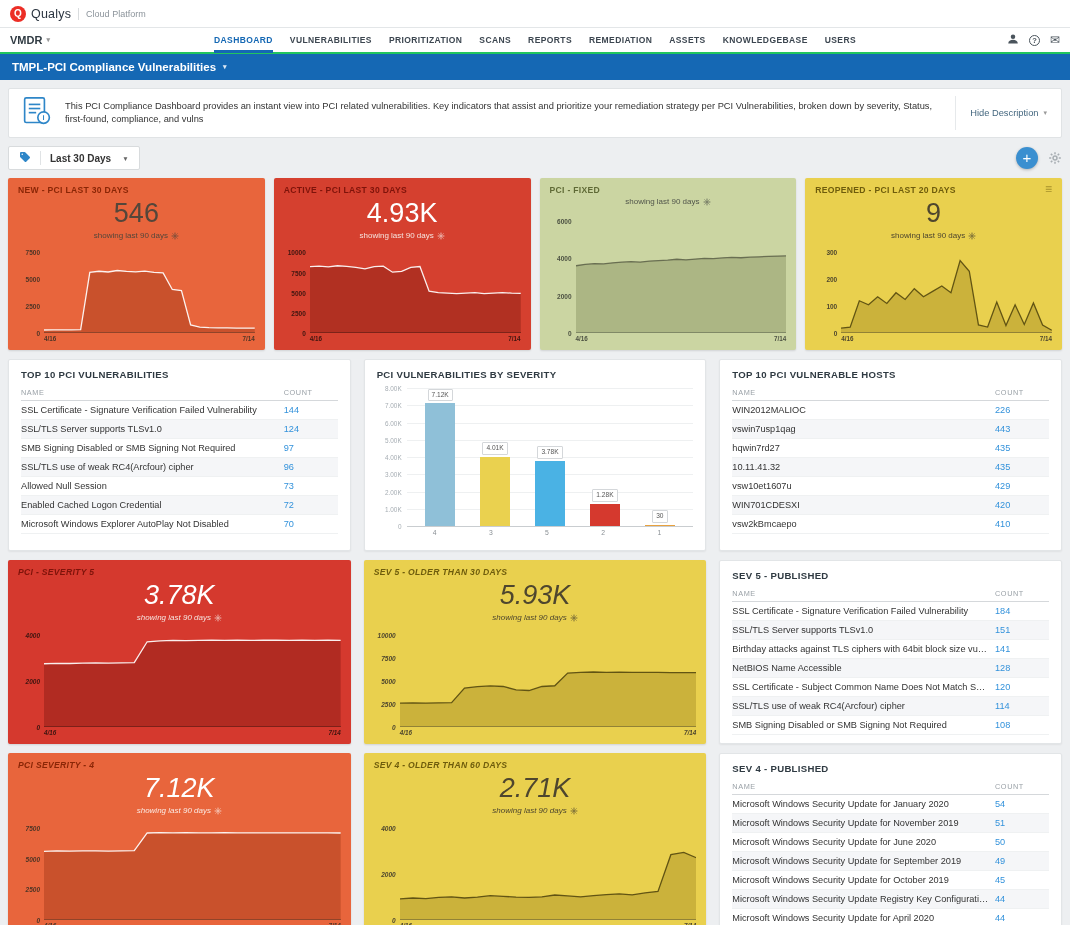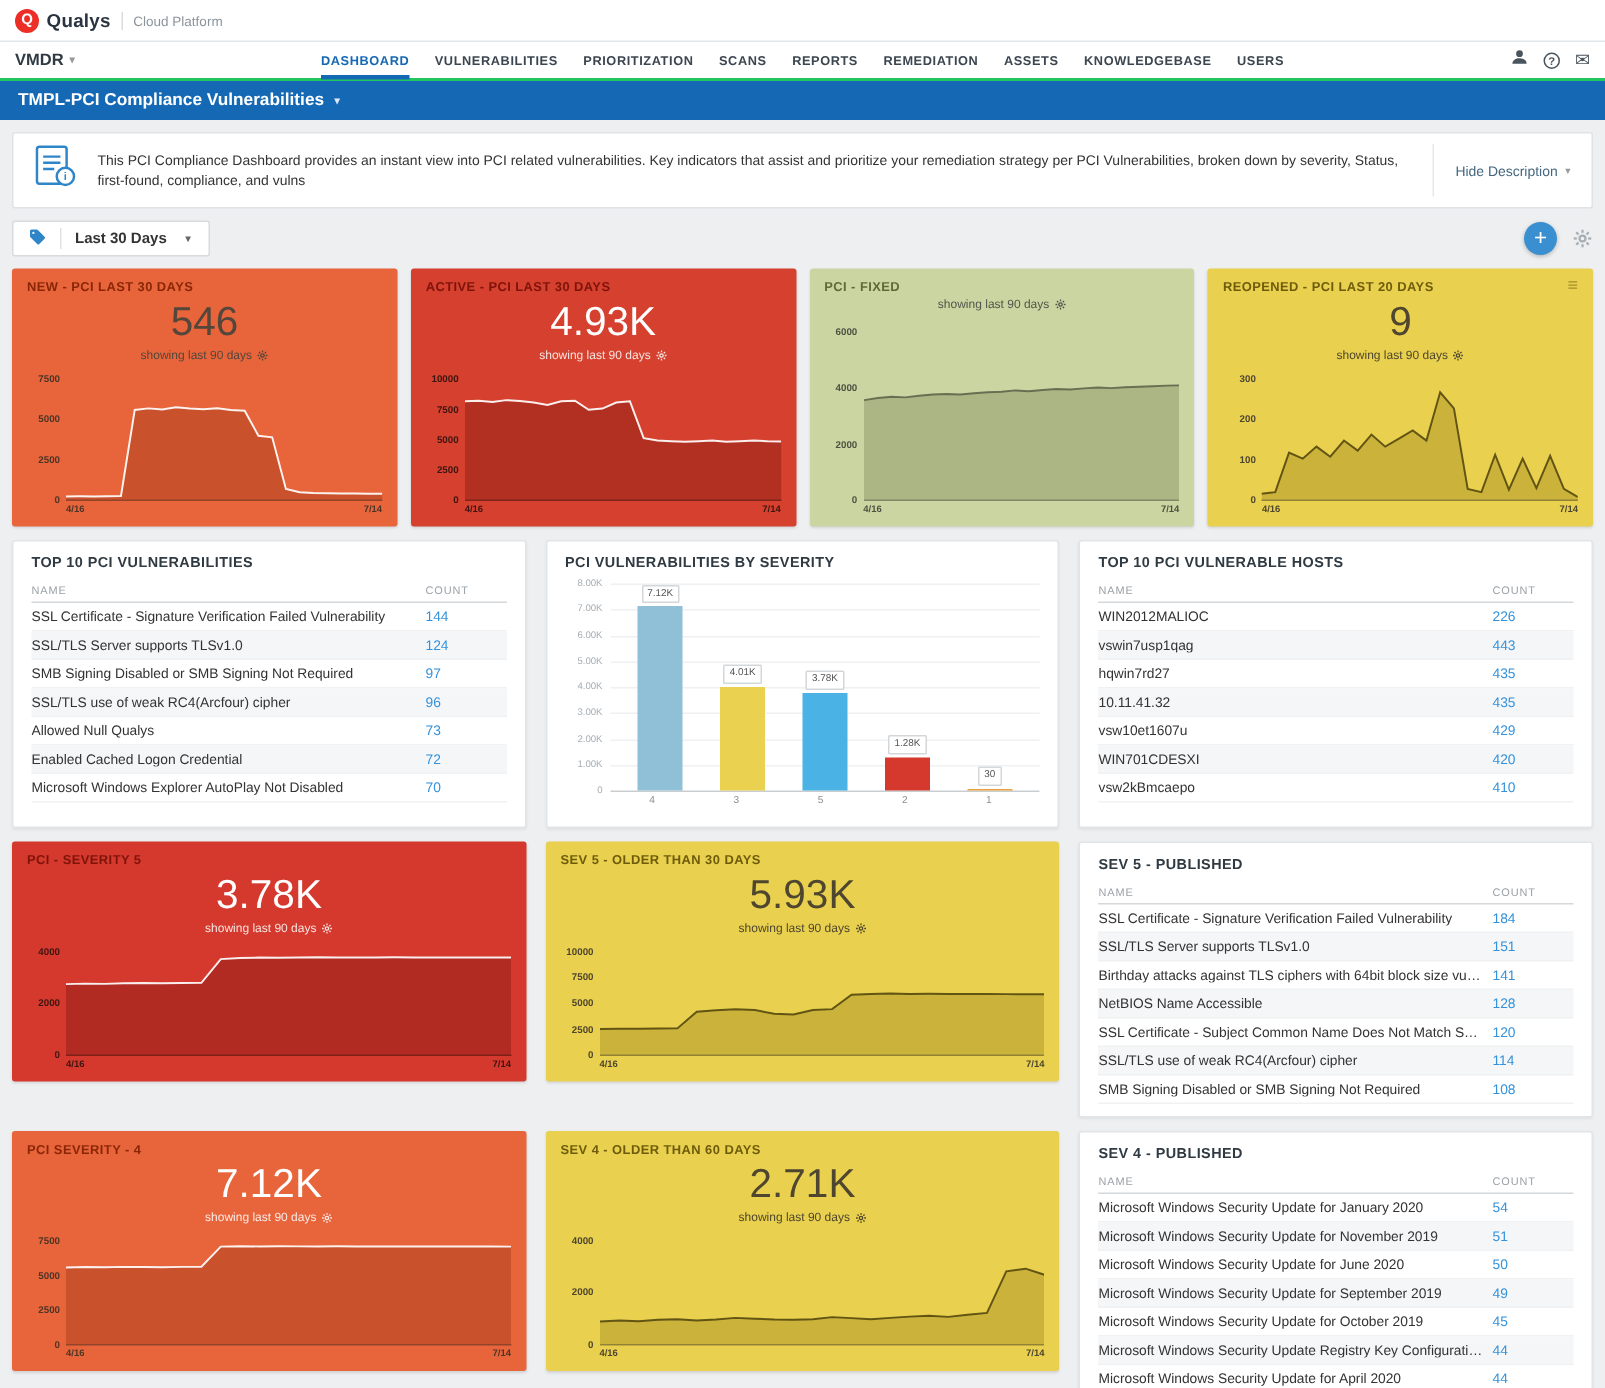--- a/index.html
+++ b/index.html
@@ -7,21 +7,21 @@
     margin: 0;
     width: 1070px;
     background: #EDEFF1;
     font-family: "Liberation Sans", sans-serif;
     color: #333;
   }
   
   .topbar { height: 28px; background: #fff; display: flex; align-items: center; padding: 0 10px; border-bottom: 1px solid #E3E6E8; }
   .brand { display: flex; align-items: center; cursor: pointer; }
   .logo-circle { width: 16px; height: 16px; border-radius: 50%; background: #EC2E26; color: #fff; font-size: 10px; font-weight: bold; display: inline-flex; align-items: center; justify-content: center; margin-right: 5px; }
-  .brand-name { font-size: 12.5px; font-weight: bold; color: #2A3440; letter-spacing: .2px; }
+  .brand-name { font-size: 12.5px; font-weight: normal; color: #2A3440; letter-spacing: .2px; }
   .brand-sep { width: 1px; height: 12px; background: #D9DCDE; margin: 0 7px; }
   .brand-sub { font-size: 9px; color: #8C949B; }
 
   .navbar { height: 26px; background: #fff; display: flex; align-items: center; justify-content: space-between; padding: 0 10px; border-bottom: 2px solid #22c55e; }
   .app-select { display: flex; align-items: center; gap: 4px; font-size: 11px; font-weight: bold; color: #2F3A42; cursor: pointer; min-width: 120px; }
   .caret { font-size: 7px; color: #999; }
   .nav-items { display: flex; gap: 17px; align-items: center; }
   .nav-item { font-size: 8.5px; font-weight: bold; color: #3C4650; letter-spacing: .4px; padding: 8px 0 5px; border-bottom: 3px solid transparent; cursor: pointer; text-decoration: none; }
   .nav-item.active { color: #1568B4; border-bottom-color: #1568B4; }
   .nav-icons { display: flex; align-items: center; gap: 10px; color: #4A545C; min-width: 120px; justify-content: flex-end; }
@@ -46,21 +46,21 @@
   .add-btn { width: 22px; height: 22px; border-radius: 50%; background: #3A8FD0; border: none; color: #fff; font-size: 15px; line-height: 1; display: flex; align-items: center; justify-content: center; box-shadow: 0 1px 3px rgba(0,0,0,.25); cursor: pointer; padding: 0 0 2px; }
   .gear-lg { color: #A8AEB3; display: inline-flex; }
 
   
   .grid { display: grid; margin: 0 8px 9px; gap: 9px; }
   .grid.r1 { grid-template-columns: repeat(4, 1fr); }
   .grid.r3 { grid-template-columns: 1fr 1fr 1fr; gap: 13px; }
 
   
   .stat-card { border-radius: 2px; padding: 7px 10px 8px; display: flex; flex-direction: column; height: 172px; cursor: pointer; box-shadow: 0 1px 2px rgba(0,0,0,.12); overflow: hidden; }
-  .grid.r3 .stat-card { height: 160px; }
+  .grid.r3 .stat-card { height: 184px; font-style: italic; }
   .stat-head { display: flex; justify-content: space-between; align-items: flex-start; }
   .stat-title { font-size: 8.6px; font-weight: bold; letter-spacing: .3px; }
   .stat-menu { font-size: 12px; opacity: .55; line-height: .8; cursor: pointer; }
   .stat-value { text-align: center; font-size: 27px; margin-top: 3px; font-weight: 400; }
   .stat-sub { text-align: center; font-size: 8px; margin-top: 2px; display: flex; justify-content: center; align-items: center; gap: 3px; }
   .stat-gear { display: inline-flex; cursor: pointer; }
   .spark { flex: 1; display: flex; flex-direction: column; margin-top: 6px; min-height: 0; }
   .spark-inner { flex: 1; display: flex; min-height: 0; }
   .spark-y { width: 26px; position: relative; font-size: 6.5px; font-weight: bold; }
   .sy { position: absolute; right: 4px; transform: translateY(-50%); }
@@ -379,21 +379,21 @@
         </div>
         <div class="trow">
           <span class="tname">SMB Signing Disabled or SMB Signing Not Required</span>
           <span class="tcount">97</span>
         </div>
         <div class="trow">
           <span class="tname">SSL/TLS use of weak RC4(Arcfour) cipher</span>
           <span class="tcount">96</span>
         </div>
         <div class="trow">
-          <span class="tname">Allowed Null Qualys</span>
+          <span class="tname">Allowed Null Session</span>
           <span class="tcount">73</span>
         </div>
         <div class="trow">
           <span class="tname">Enabled Cached Logon Credential</span>
           <span class="tcount">72</span>
         </div>
         <div class="trow">
           <span class="tname">Microsoft Windows Explorer AutoPlay Not Disabled</span>
           <span class="tcount">70</span>
         </div>

